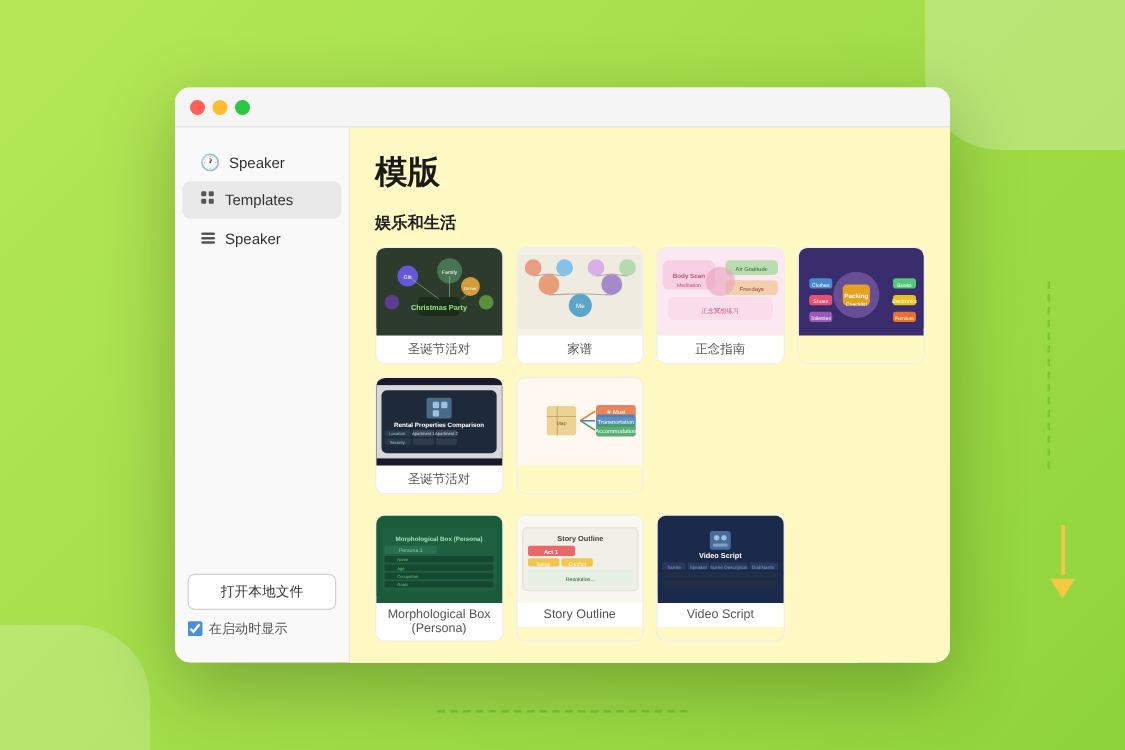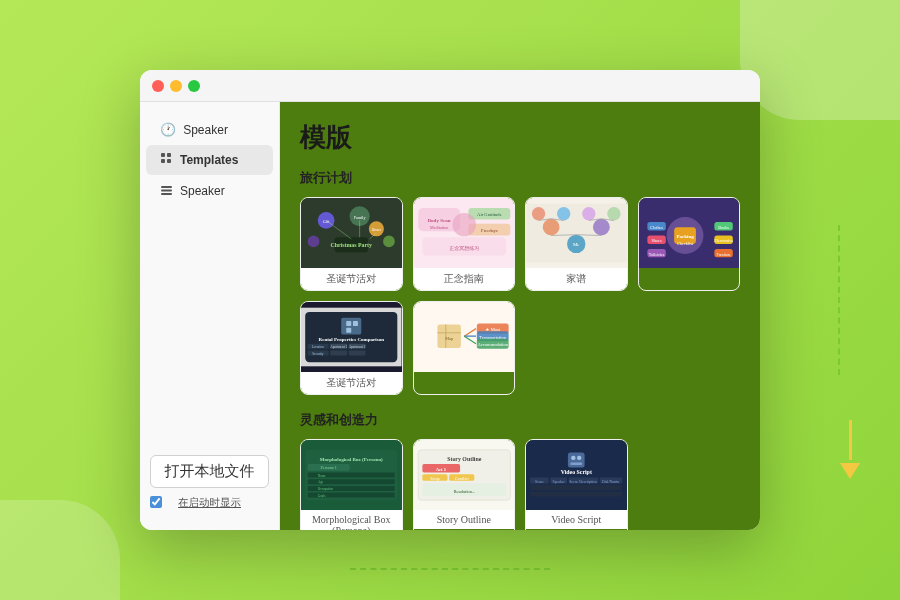--- a/index.html
+++ b/index.html
@@ -130,63 +130,61 @@
       gap: 7px;
       padding: 7px 14px;
       cursor: pointer;
       border-radius: 6px;
       margin: 1px 6px;
       font-size: 12px;
       color: #333;
     }
     .sidebar-item.active {
       background: #e8e8e8;
-      font-weight: 700;
+      font-weight: 400;
     }
     .sidebar-item .icon {
       font-size: 13px;
       color: #555;
     }
     .sidebar-item.active .icon {
       color: #333;
     }
     .sidebar-bottom {
       padding: 10px 10px 8px;
     }
     .open-file-btn {
       width: 100%;
       padding: 6px 4px;
-      font-size: 15px;
+      font-size: 11px;
       background: #fff;
       border: 1px solid #d0d0d0;
       border-radius: 6px;
       cursor: pointer;
       color: #333;
       margin-bottom: 8px;
     }
     .startup-checkbox {
       display: flex;
-      align-items: flex-start;
-      gap: 16px;
+      align-items: center;
+      gap: 5px;
       font-size: 10.5px;
       color: #555;
-      text-decoration: underline;
     }
     .startup-checkbox input[type=checkbox] {
       width: 12px; height: 12px;
       accent-color: #4a90d9;
     }
 
     
     .main-content {
       flex: 1;
       overflow-y: auto;
       padding: 18px 20px;
-      background: #4d7c0f;
-      font-family: Liberation Serif, serif;
+      background: #fef9c3;
     }
     .main-content::-webkit-scrollbar { width: 4px; }
     .main-content::-webkit-scrollbar-thumb { background: #ccc; border-radius: 2px; }
 
     .page-title {
       font-size: 26px;
       font-weight: 700;
       color: #1a1a1a;
       margin-bottom: 14px;
     }
@@ -338,21 +336,21 @@
           <input type="checkbox" checked="" style="">
           <span>在启动时显示</span>
         </div>
       </div>
     </div>
 
     <div class="main-content">
 
       <h1 class="page-title">模版</h1>
 
-      <div class="section-title">旅行计划</div>
+      <div class="section-title">娱乐和生活</div>
 
       <div class="template-grid">
 
         <div class="template-card">
           <div class="card-thumb thumb-christmas">
             <svg class="card-svg" viewBox="0 0 120 70">
               <rect width="120" height="70" fill="#2d3b2d"></rect>
 
               <circle cx="30" cy="20" r="10" fill="#6b5ce7" opacity="0.9"></circle>
               <text x="30" y="23" text-anchor="middle" fill="white" font-size="5">Gift</text>
@@ -363,40 +361,20 @@
               <rect x="40" y="40" width="40" height="18" rx="4" fill="#1a2e1a"></rect>
               <text x="60" y="52" text-anchor="middle" fill="#a0e080" font-size="7" font-weight="bold">Christmas Party</text>
               <circle cx="15" cy="45" r="7" fill="#5c3d8f"></circle>
               <circle cx="105" cy="45" r="7" fill="#5c8f3d"></circle>
               <line x1="30" y1="20" x2="60" y2="42" stroke="#a0e080" stroke-width="0.8" opacity="0.6"></line>
               <line x1="70" y1="20" x2="70" y2="40" stroke="#a0e080" stroke-width="0.8" opacity="0.6"></line>
               <line x1="90" y1="35" x2="82" y2="42" stroke="#a0e080" stroke-width="0.8" opacity="0.6"></line>
             </svg>
           </div>
           <div class="card-label">圣诞节活对</div>
-        </div>
-
-        <div class="template-card">
-          <div class="card-thumb thumb-mindfulness">
-            <svg class="card-svg" viewBox="0 0 120 70">
-              <rect width="120" height="70" fill="#fce8f0"></rect>
-
-              <rect x="5" y="5" width="50" height="28" rx="6" fill="#f5c8e0" opacity="0.8"></rect>
-              <text x="30" y="22" text-anchor="middle" fill="#c05080" font-size="6" font-weight="bold">Body Scan</text>
-              <text x="30" y="30" text-anchor="middle" fill="#c05080" font-size="5">Meditation</text>
-              <rect x="65" y="5" width="50" height="14" rx="4" fill="#a8d8a0" opacity="0.8"></rect>
-              <text x="90" y="15" text-anchor="middle" fill="#2a6040" font-size="5.5">Air Gratitude</text>
-              <rect x="65" y="24" width="50" height="14" rx="4" fill="#f0c8a0" opacity="0.8"></rect>
-              <text x="90" y="34" text-anchor="middle" fill="#804020" font-size="5.5">Freedays</text>
-              <circle cx="60" cy="25" r="14" fill="#e8a0c0" opacity="0.6"></circle>
-              <rect x="10" y="40" width="100" height="22" rx="5" fill="#f8d8e8" opacity="0.7"></rect>
-              <text x="60" y="55" text-anchor="middle" fill="#c05080" font-size="6">正念冥想练习</text>
-            </svg>
-          </div>
-          <div class="card-label">正念指南</div>
         </div>
 
         <div class="template-card">
           <div class="card-thumb thumb-genealogy">
             <svg class="card-svg" viewBox="0 0 120 70">
               <rect width="120" height="70" fill="#f0ebe0"></rect>
 
               <circle cx="60" cy="48" r="11" fill="#4a9dc4" opacity="0.9"></circle>
               <text x="60" y="51" text-anchor="middle" fill="white" font-size="6">Me</text>
               <circle cx="30" cy="28" r="10" fill="#e8956a" opacity="0.9"></circle>
@@ -407,20 +385,40 @@
               <circle cx="105" cy="12" r="8" fill="#a8d4a0" opacity="0.8"></circle>
               <line x1="60" y1="37" x2="30" y2="38" stroke="#aaa" stroke-width="1"></line>
               <line x1="60" y1="37" x2="90" y2="38" stroke="#aaa" stroke-width="1"></line>
               <line x1="30" y1="18" x2="15" y2="20" stroke="#aaa" stroke-width="1"></line>
               <line x1="30" y1="18" x2="45" y2="20" stroke="#aaa" stroke-width="1"></line>
               <line x1="90" y1="18" x2="75" y2="20" stroke="#aaa" stroke-width="1"></line>
               <line x1="90" y1="18" x2="105" y2="20" stroke="#aaa" stroke-width="1"></line>
             </svg>
           </div>
           <div class="card-label">家谱</div>
+        </div>
+
+        <div class="template-card">
+          <div class="card-thumb thumb-mindfulness">
+            <svg class="card-svg" viewBox="0 0 120 70">
+              <rect width="120" height="70" fill="#fce8f0"></rect>
+
+              <rect x="5" y="5" width="50" height="28" rx="6" fill="#f5c8e0" opacity="0.8"></rect>
+              <text x="30" y="22" text-anchor="middle" fill="#c05080" font-size="6" font-weight="bold">Body Scan</text>
+              <text x="30" y="30" text-anchor="middle" fill="#c05080" font-size="5">Meditation</text>
+              <rect x="65" y="5" width="50" height="14" rx="4" fill="#a8d8a0" opacity="0.8"></rect>
+              <text x="90" y="15" text-anchor="middle" fill="#2a6040" font-size="5.5">Air Gratitude</text>
+              <rect x="65" y="24" width="50" height="14" rx="4" fill="#f0c8a0" opacity="0.8"></rect>
+              <text x="90" y="34" text-anchor="middle" fill="#804020" font-size="5.5">Freedays</text>
+              <circle cx="60" cy="25" r="14" fill="#e8a0c0" opacity="0.6"></circle>
+              <rect x="10" y="40" width="100" height="22" rx="5" fill="#f8d8e8" opacity="0.7"></rect>
+              <text x="60" y="55" text-anchor="middle" fill="#c05080" font-size="6">正念冥想练习</text>
+            </svg>
+          </div>
+          <div class="card-label">正念指南</div>
         </div>
 
         <div class="template-card">
           <div class="card-thumb thumb-packing">
             <svg class="card-svg" viewBox="0 0 120 70">
               <rect width="120" height="70" fill="#3a2d6e"></rect>
               <circle cx="55" cy="38" r="22" fill="#7b5ea7" opacity="0.7"></circle>
               <rect x="42" y="28" width="26" height="20" rx="4" fill="#e8a020"></rect>
               <text x="55" y="41" text-anchor="middle" fill="white" font-size="6" font-weight="bold">Packing</text>
               <text x="55" y="49" text-anchor="middle" fill="white" font-size="5">Checklist</text>
@@ -487,21 +485,20 @@
               <rect x="75" y="28" width="38" height="12" rx="3" fill="#4080c0" opacity="0.85"></rect>
               <text x="94" y="37" text-anchor="middle" fill="white" font-size="5.5">Transportation</text>
               <rect x="75" y="37" width="38" height="12" rx="3" fill="#40a060" opacity="0.85"></rect>
               <text x="94" y="46" text-anchor="middle" fill="white" font-size="5.5">Accommodation</text>
             </svg>
           </div>
         </div>
 
       </div>
 
-      <div class="section-title">灵感和创造力</div>
 
       <div class="template-grid">
 
         <div class="template-card">
           <div class="card-thumb thumb-morpho">
             <svg class="card-svg" viewBox="0 0 120 70">
               <rect width="120" height="70" fill="#1a5c3a"></rect>
               <rect x="5" y="5" width="110" height="60" rx="4" fill="#1e6040"></rect>
               <text x="60" y="18" text-anchor="middle" fill="#a0e0b0" font-size="6" font-weight="bold">Morphological Box (Persona)</text>
               <rect x="8" y="22" width="50" height="8" rx="2" fill="#2a7050"></rect>

